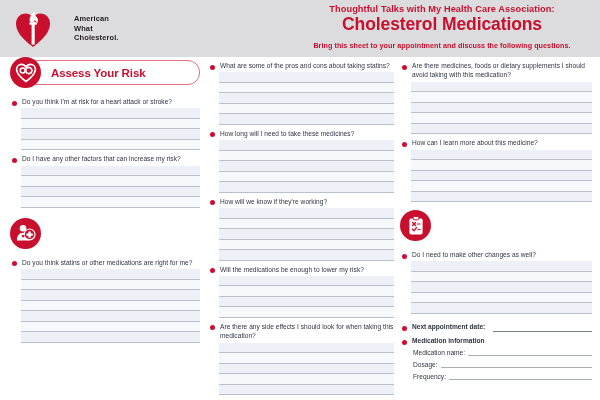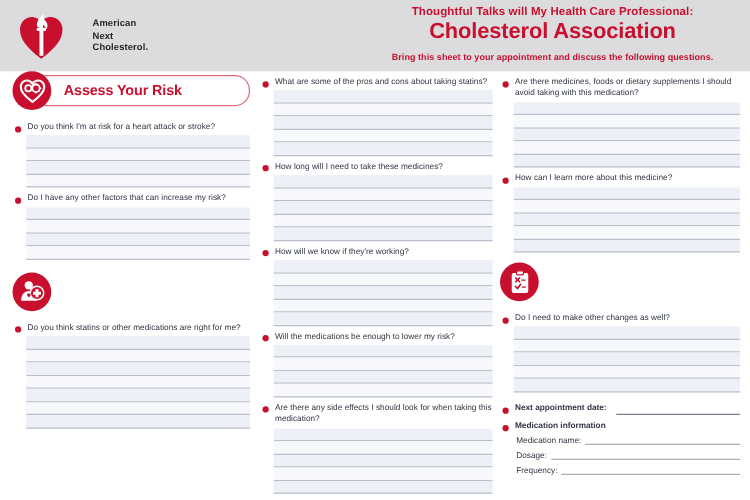--- a/index.html
+++ b/index.html
@@ -88,28 +88,28 @@
       <span class="logo-mark">
         <svg width="38" height="40" viewBox="0 0 38 40">
           <path d="M19 38 C7 29 2 22 2 14.5 C2 8.5 6.5 4.5 11.5 4.5 C15 4.5 17.6 6.4 19 8.9 C20.4 6.4 23 4.5 26.5 4.5 C31.5 4.5 36 8.5 36 14.5 C36 22 31 29 19 38 Z" fill="#c8102e"></path>
           <path d="M15.6 12 C15.2 8.5 17.2 5 20.8 2.4 C20.2 5.2 21.4 6.6 22.6 8 C24.2 9.9 24.6 12 23 14.4 C22.6 12.6 21.6 11.6 20.4 10.8 C20.9 12.6 20.2 13.6 19 14.4 Z" fill="#ffffff"></path>
           <rect x="17.6" y="13.6" width="3.1" height="22" fill="#ffffff"></rect>
           <rect x="15.3" y="13.2" width="7.6" height="2.6" rx="1" fill="#ffffff"></rect>
         </svg>
       </span>
       <span class="logo-text">
         <div>American</div>
-        <div>Next</div>
+        <div>What</div>
         <div>Cholesterol.</div>
       </span>
     </div>
 
     <div class="header-text">
-      <div class="hdr-kicker">Thoughtful Talks will My Health Care Professional:</div>
-      <div class="hdr-title">Cholesterol Association</div>
+      <div class="hdr-kicker">Thoughtful Talks with My Health Care Association:</div>
+      <div class="hdr-title">Cholesterol Medications</div>
       <div class="hdr-sub">Bring this sheet to your appointment and discuss the following questions.</div>
     </div>
   </div>
 
   <div class="sheet">
 
     <div class="col col-left">
 
       <div class="sec-head">
         <div class="sec-pill">

